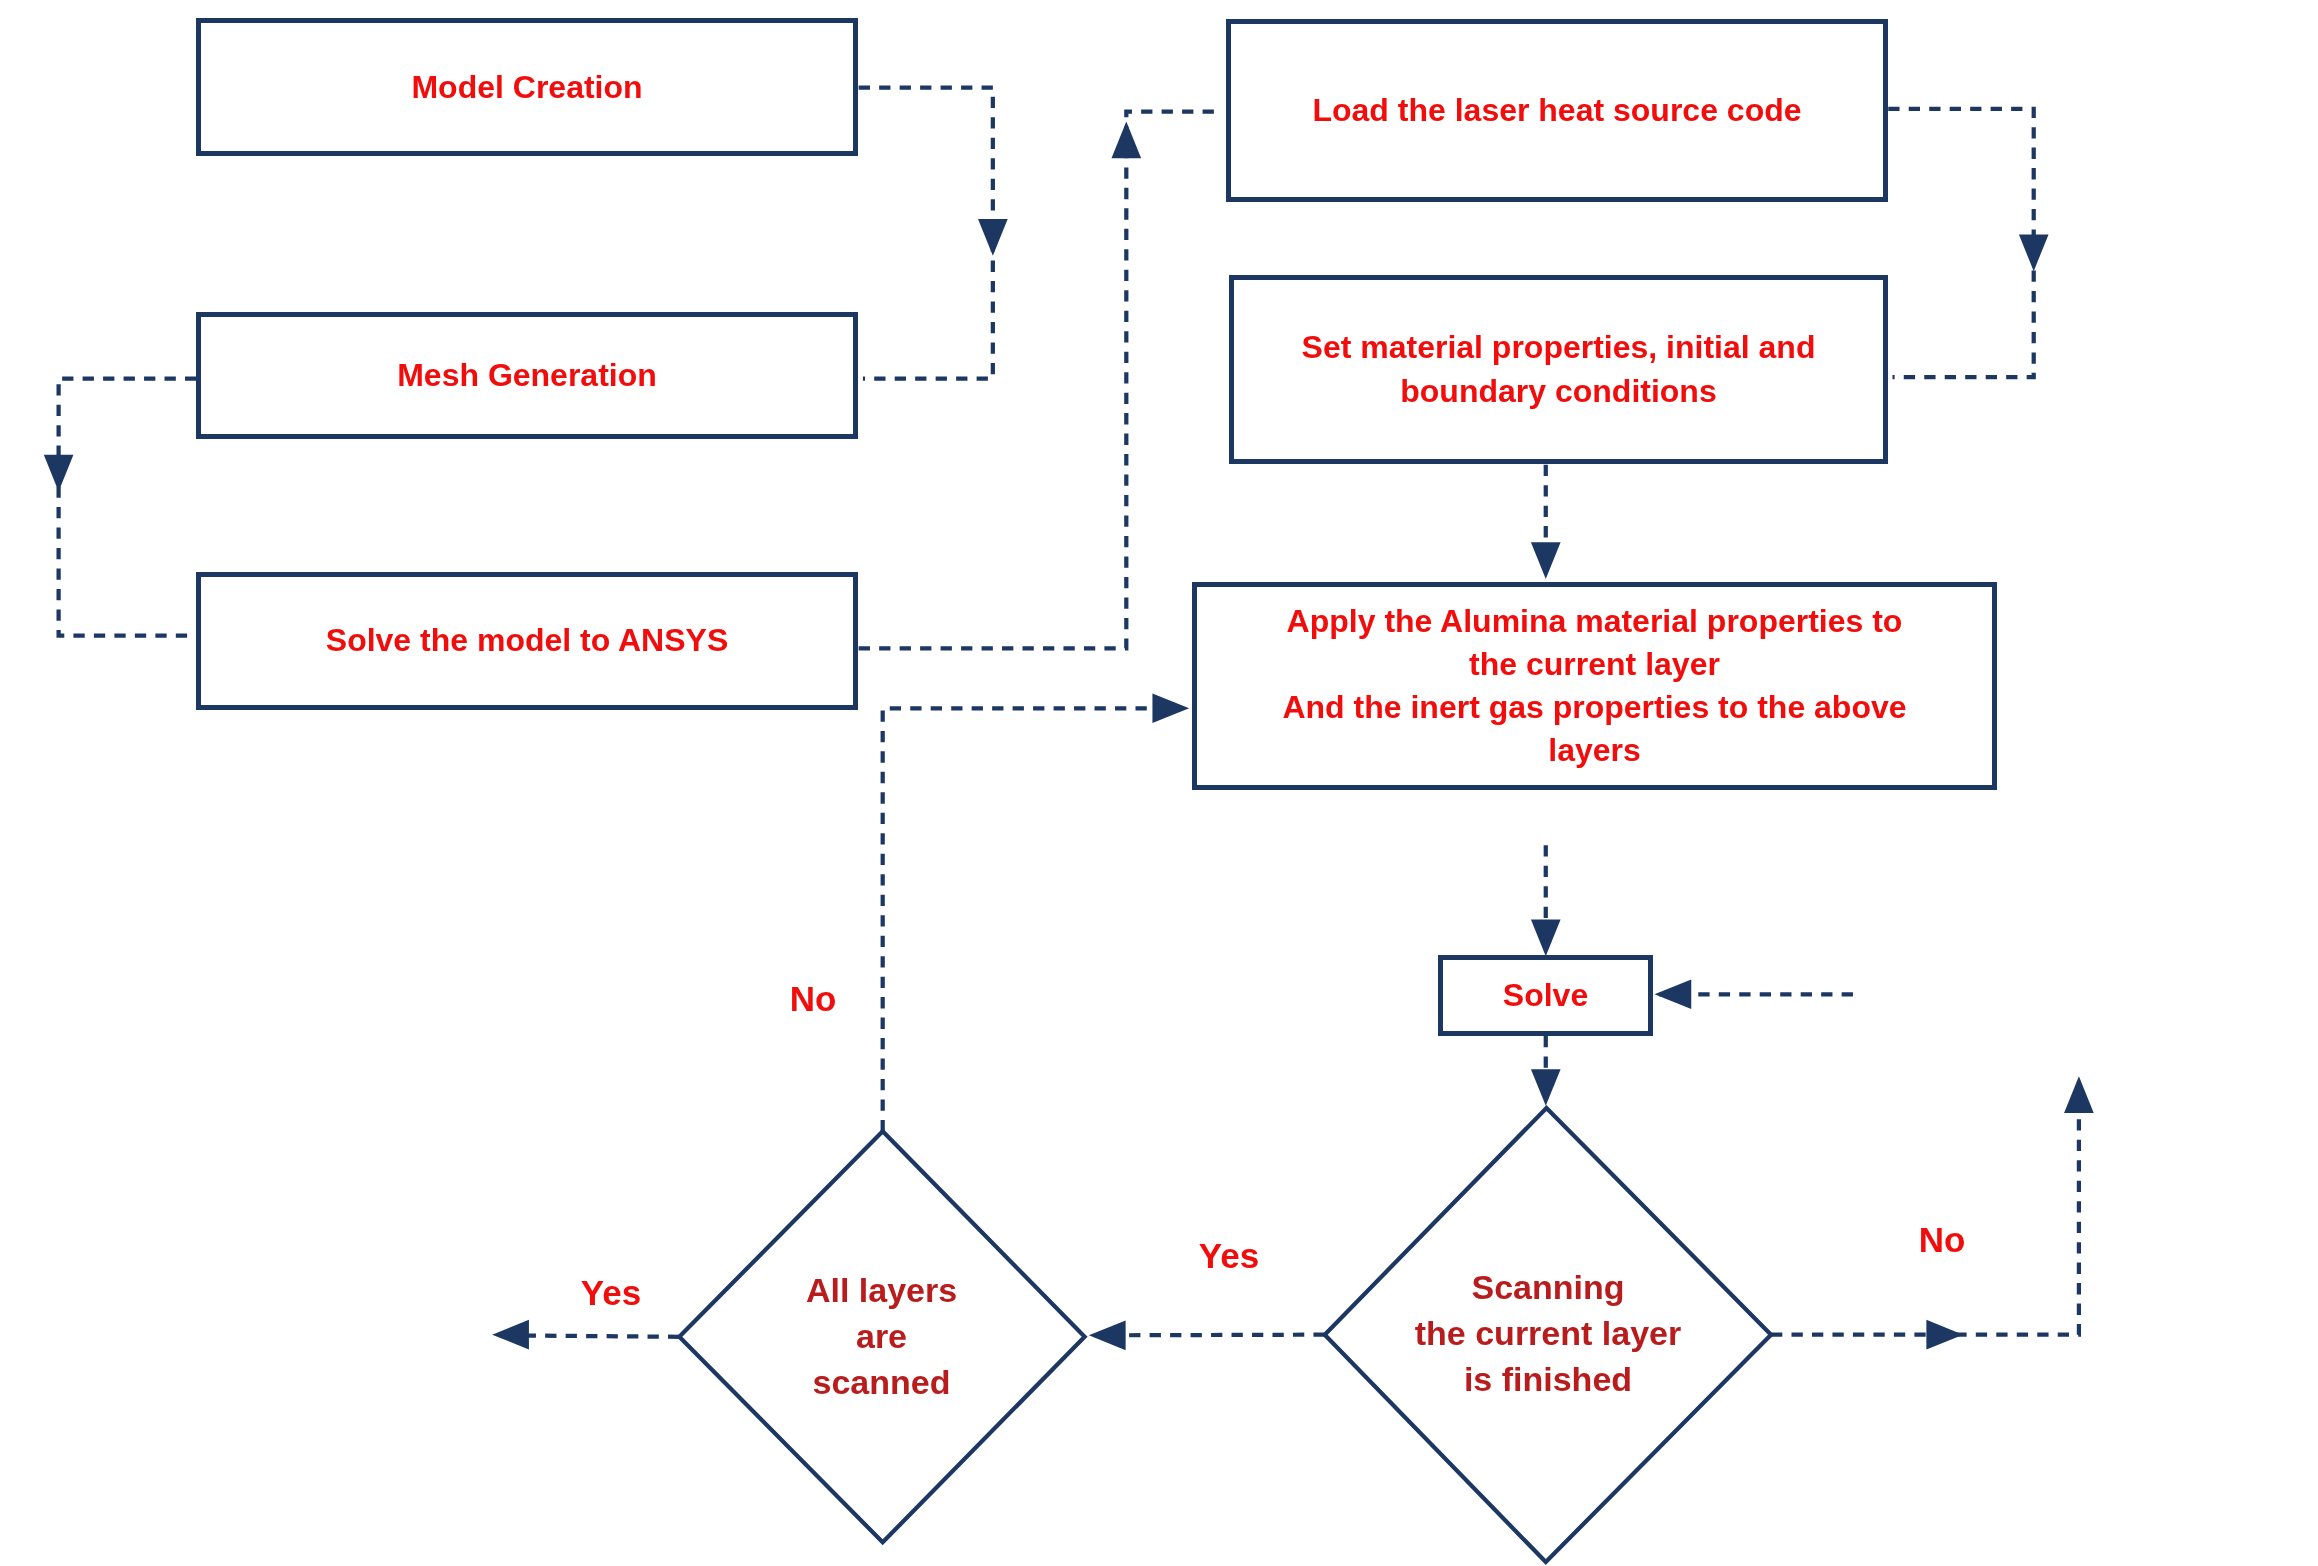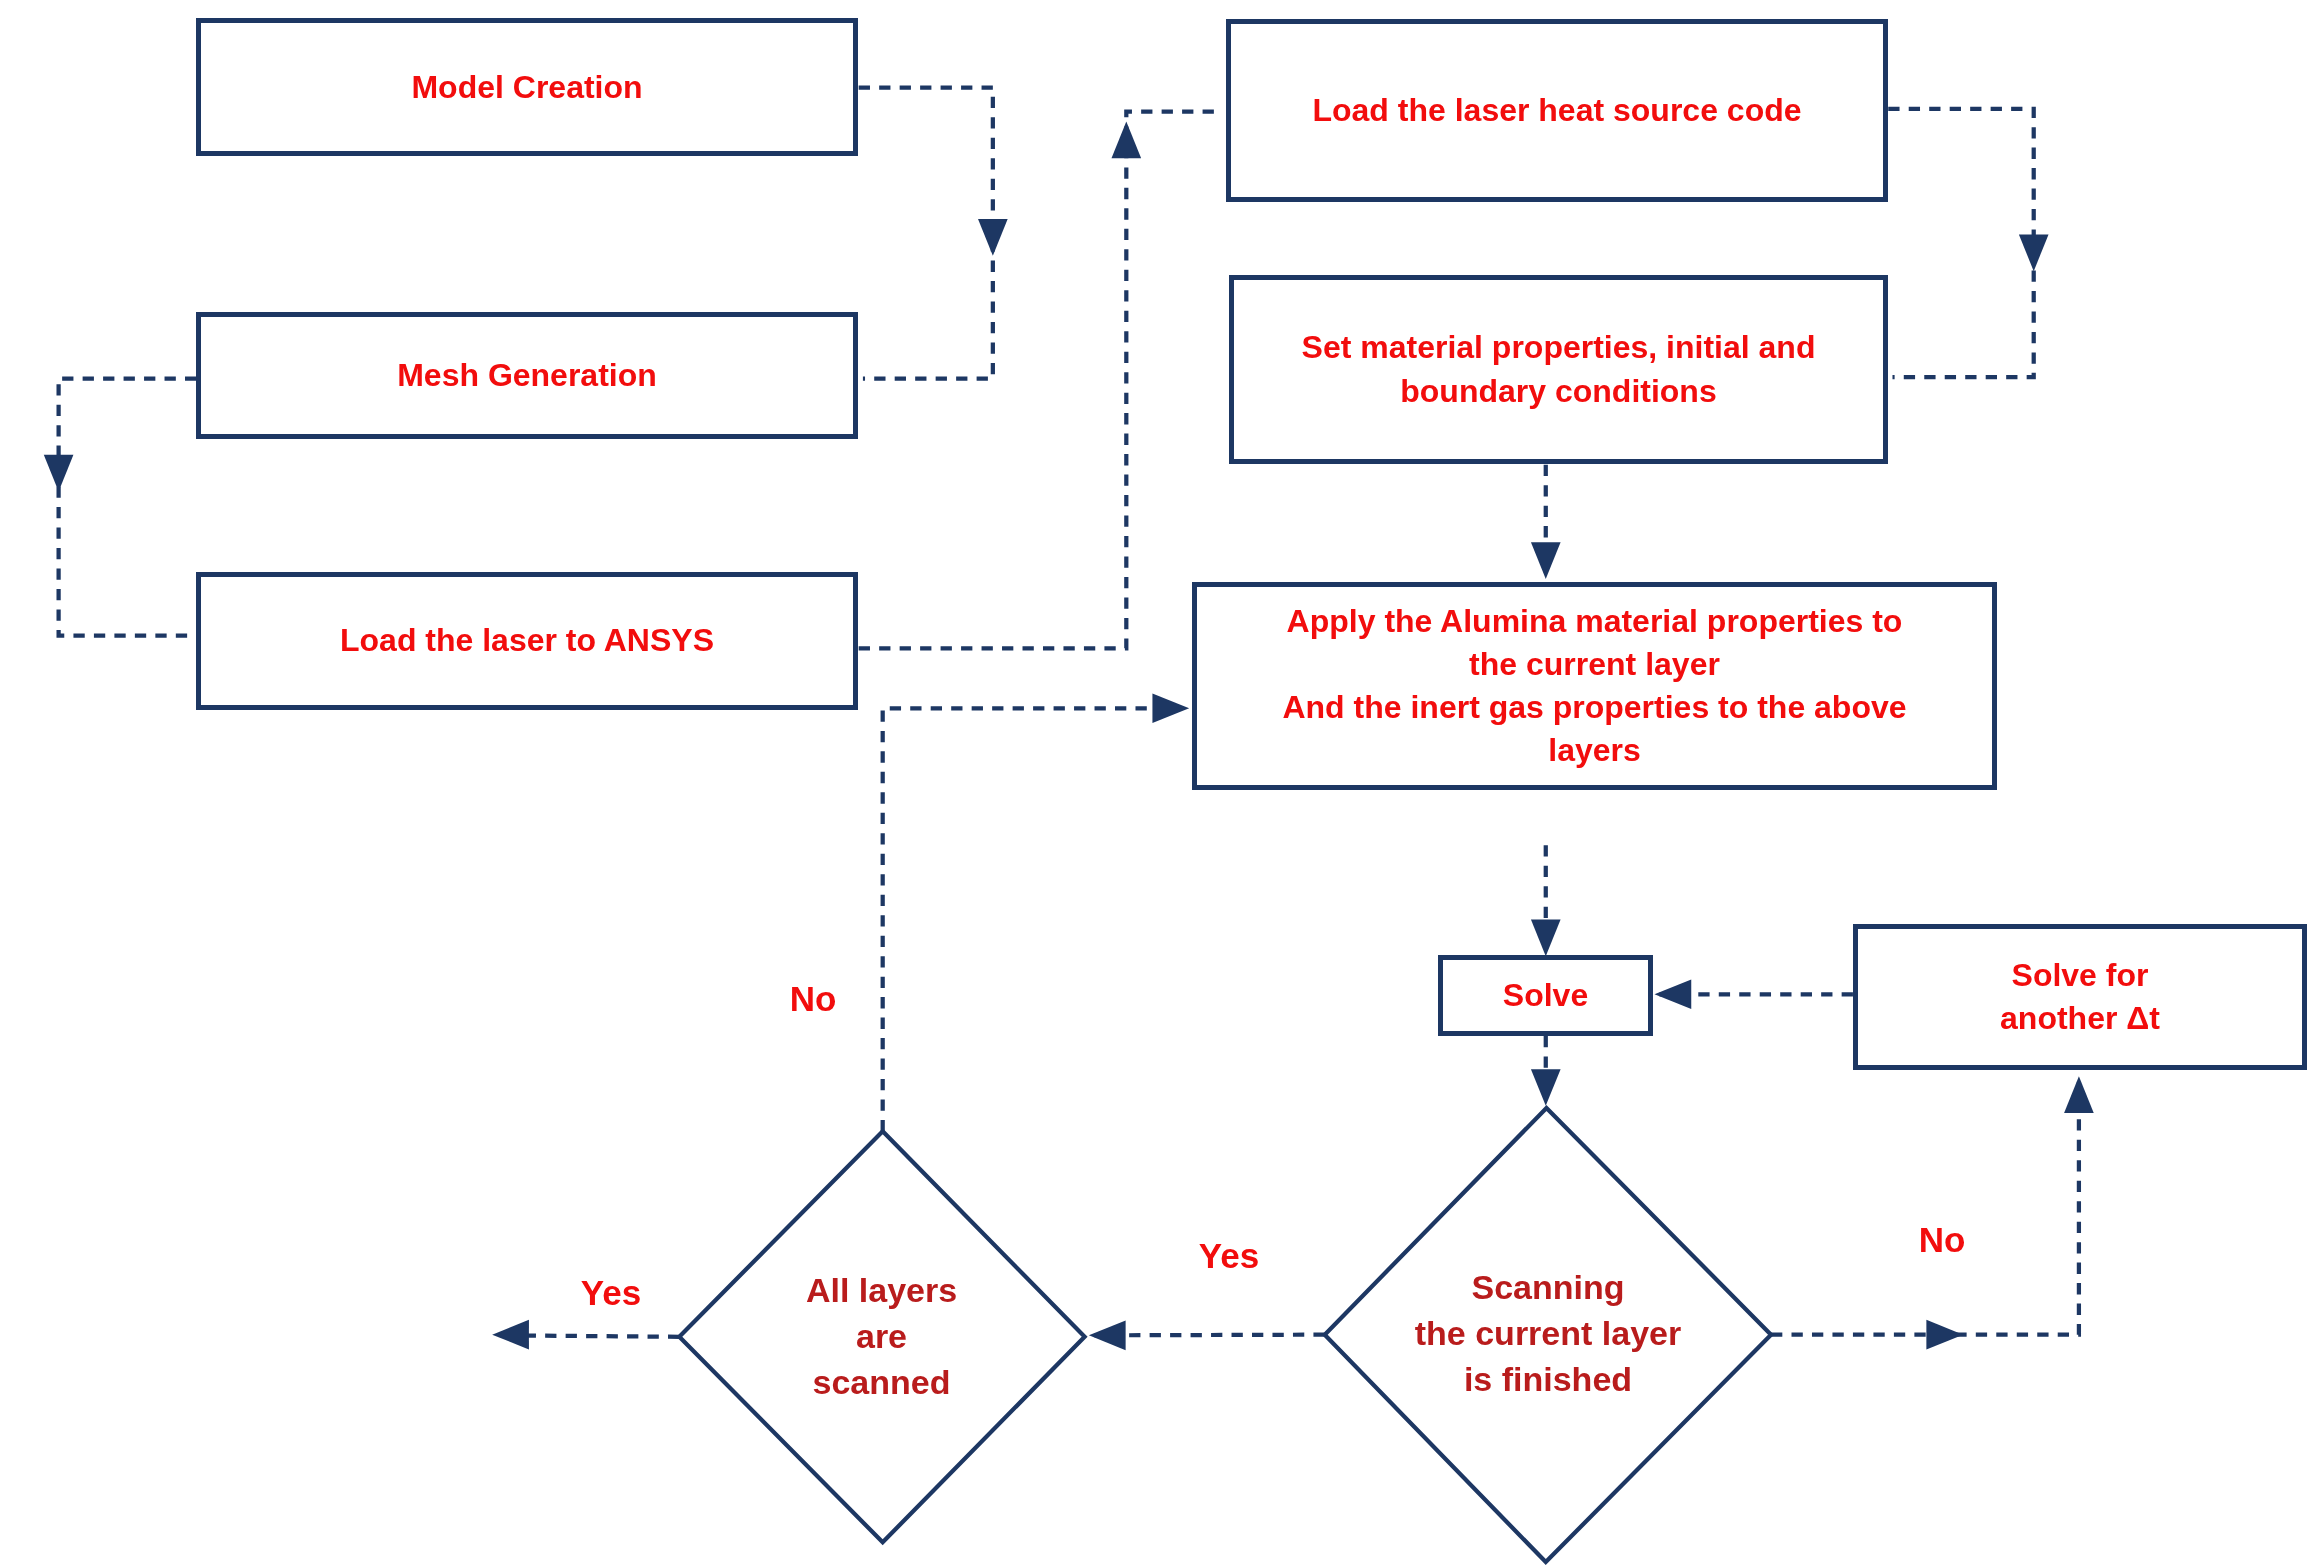--- a/index.html
+++ b/index.html
@@ -119,36 +119,34 @@
     <polygon class="arrowhead" points="1632,982 1632,1024 1684,1003"></polygon>
 
     <polygon class="diamond" points="2190,1569 2508,1890 2189,2212 1876,1890"></polygon>
     <polygon class="diamond" points="1250,1602 1536,1893 1250,2184 962,1893"></polygon>
   </svg>
 
   <div class="node" style="left:196px; top:18.4px; width:662px; height:138px;">Model Creation</div>
 
   <div class="node" style="left:196px; top:312px; width:662px; height:127px;">Mesh Generation</div>
 
-  <div class="node" style="left:196px; top:572px; width:662px; height:138px;">Load the laser to ANSYS</div>
+  <div class="node" style="left:196px; top:572px; width:662px; height:138px;">Solve the model to ANSYS</div>
 
   <div class="node" style="left:1226px; top:19px; width:662px; height:183px;">Load the laser heat source code</div>
 
   <div class="node" style="left:1229px; top:275px; width:659px; height:189px;">Set material properties, initial and
 boundary conditions</div>
 
   <div class="node" style="left:1192px; top:582px; width:805px; height:208px;">Apply the Alumina material properties to
 the current layer
 And the inert gas properties to the above
 layers</div>
 
   <div class="node" style="left:1438px; top:955px; width:215px; height:81px;">Solve</div>
 
-  <div class="node" style="left:1853px; top:924px; width:454px; height:146px;">Solve for
-another Δt</div>
 
 
   <div class="diamond-label" style="left:1329px; top:1221px; width:438px; height:226px;">Scanning
 the current layer
 is finished</div>
 
   <div class="diamond-label" style="left:698px; top:1224px; width:367px; height:226px;">All layers
 are
 scanned</div>
 

